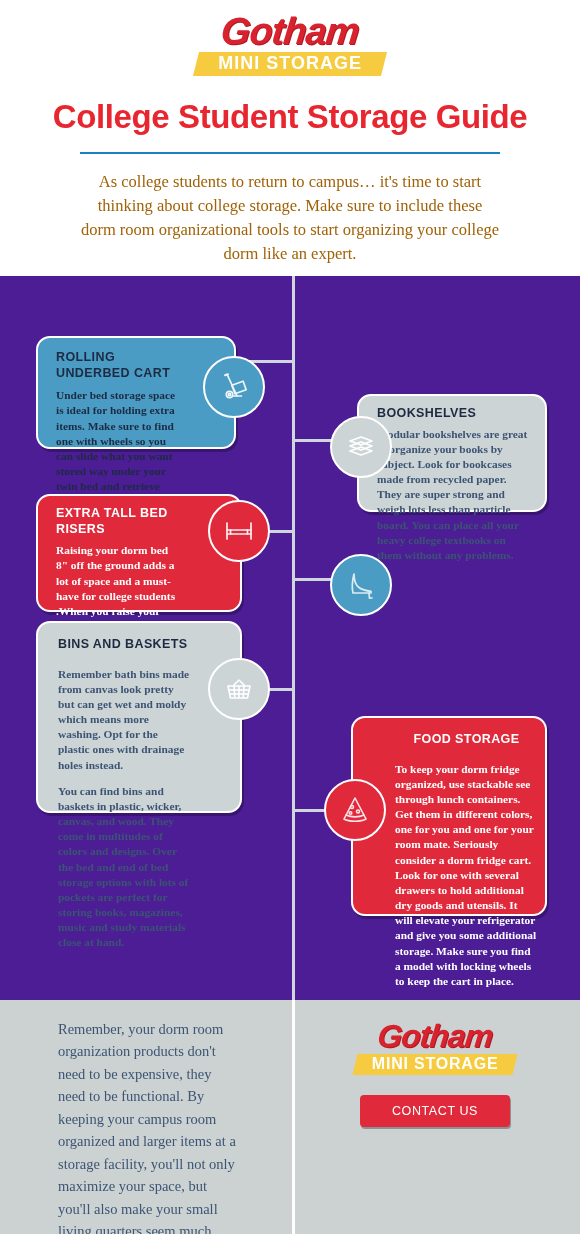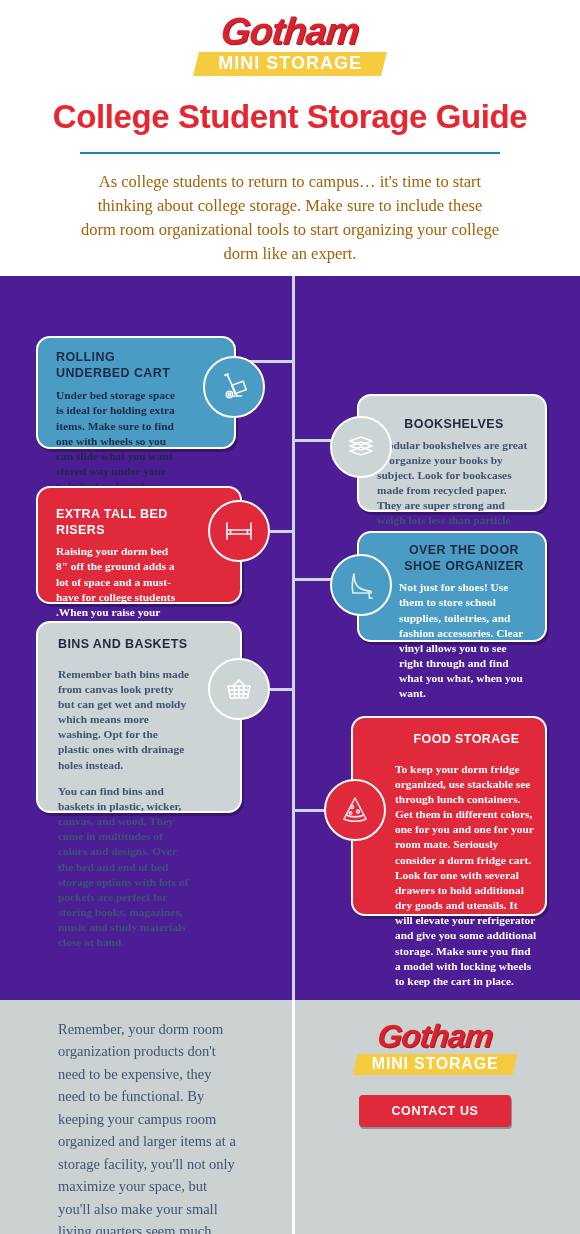--- a/index.html
+++ b/index.html
@@ -251,21 +251,21 @@
     line-height: 1.5;
     color: #1d2b42;
   }
 
   .cta-button {
     display: inline-block;
     margin-top: 20px;
     background: #e02a3c;
     color: #ffffff;
     font-family: "Liberation Sans", sans-serif;
-    font-weight: bold;
+    font-weight: normal;
     font-size: 12.5px;
     letter-spacing: 0.6px;
     padding: 9px 32px;
     border: none;
     border-radius: 4px;
     box-shadow: 1px 2px 0 rgba(0,0,0,0.3);
     cursor: pointer;
   }
 </style>
 </head>
@@ -313,60 +313,54 @@
           <path d="M8.2 5.4 L11.2 4.2"></path>
           <rect x="16" y="13" width="12" height="9" transform="rotate(-20 22 17.5)"></rect>
           <circle cx="12.5" cy="24.5" r="3.2"></circle>
           <circle cx="12.5" cy="24.5" r="1.1"></circle>
           <path d="M15.5 26 L24.5 26"></path>
         </g>
       </svg>
     </div>
 
     <div class="card theme-gray" style="left:357px; top:118px; width:190px; height:118px; padding:10px 14px 10px 18px;">
-      <div class="card-title" style="text-align:center;margin-top:11px;">BOOKSHELVES</div>
+      <div class="card-title" style="text-align:left;">BOOKSHELVES</div>
       <div class="card-body" style="margin-top:5px;">
         <p>Modular bookshelves are great to organize your books by subject. Look for bookcases made from recycled paper. They are super strong and weigh lots less than particle board. You can place all your heavy college textbooks on them without any problems.</p>
       </div>
     </div>
     <div class="icon-badge gray" style="left:330px; top:140px; width:62px; height:62px;">
       <svg width="34" height="34" viewBox="0 0 34 34">
         <g fill="none" stroke="#ffffff" stroke-width="1.6" stroke-linejoin="round">
           <path d="M6 11 L17 7 L28 11 L17 15 Z"></path>
           <path d="M6 16 L17 12 L28 16 L17 20 Z"></path>
           <path d="M6 21 L17 17 L28 21 L17 25 Z"></path>
         </g>
       </svg>
     </div>
 
-    <div class="card theme-red" style="left:36px; top:210px; width:206px; height:118px; padding:19px 58px 8px 18px;">
+    <div class="card theme-red" style="left:36px; top:218px; width:206px; height:118px; padding:10px 58px 8px 18px;">
       <div class="card-title">EXTRA TALL BED RISERS</div>
       <div class="card-body" style="margin-top:6px;">
         <p>Raising your dorm bed 8" off the ground adds a lot of space and a must-have for college students .When you raise your dorm bed, you'll be able to store laundry baskets, suitcases, crate &amp; bins, and more!</p>
       </div>
     </div>
     <div class="icon-badge red" style="left:208px; top:224px; width:62px; height:62px;">
       <svg width="36" height="36" viewBox="0 0 36 36">
         <g fill="none" stroke="#ffeef0" stroke-width="1.7" stroke-linecap="round">
           <path d="M6 10 L6 26"></path>
           <path d="M30 10 L30 26"></path>
           <path d="M6 17 L30 17"></path>
           <path d="M6 21 L30 21"></path>
           <path d="M9.5 17 L9.5 21"></path>
           <path d="M26.5 17 L26.5 21"></path>
         </g>
       </svg>
     </div>
 
-    <div class="card theme-blue2" style="left:357px; top:255px; width:190px; height:111px; padding:10px 16px 8px 40px;">
-      <div class="card-title" style="text-align:center;">OVER THE DOOR SHOE ORGANIZER</div>
-      <div class="card-body" style="margin-top:6px;">
-        <p>Not just for shoes! Use them to store school supplies, toiletries, and fashion accessories. Clear vinyl allows you to see right through and find what you what, when you want.</p>
-      </div>
-    </div>
     <div class="icon-badge blue" style="left:330px; top:278px; width:62px; height:62px;">
       <svg width="36" height="36" viewBox="0 0 36 36">
         <g fill="none" stroke="#dcecf3" stroke-width="1.7" stroke-linecap="round" stroke-linejoin="round">
           <path d="M11 7 C11 14 12.5 18 16 20.5 C20 23.5 25 24 28 24.3 L28 26 L10 26 C9 22 9.5 13 11 7 Z"></path>
           <path d="M26 26 L26.5 31"></path>
           <path d="M26.5 31 L29 31"></path>
         </g>
       </svg>
     </div>
 

